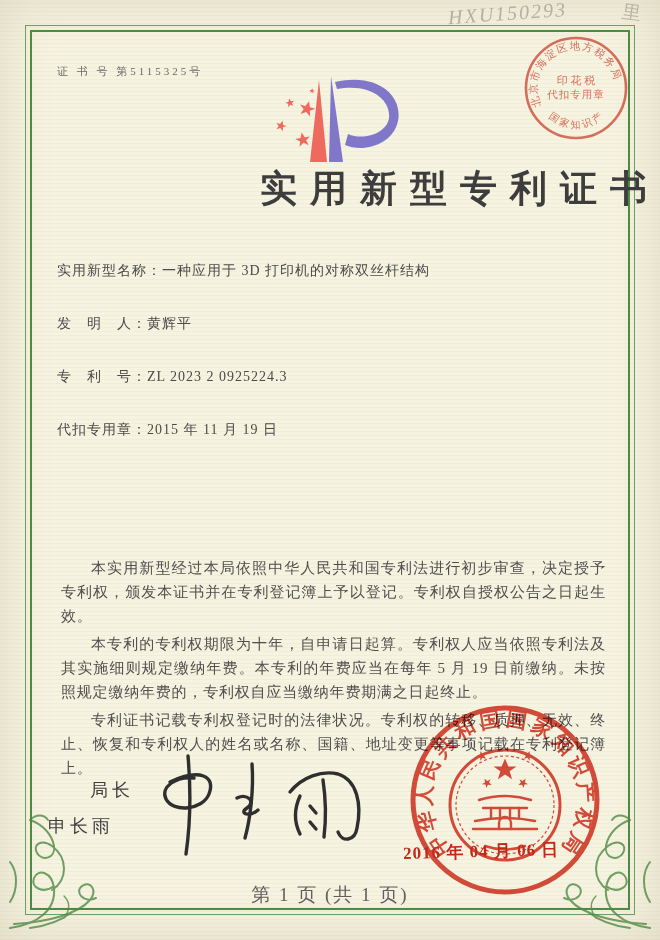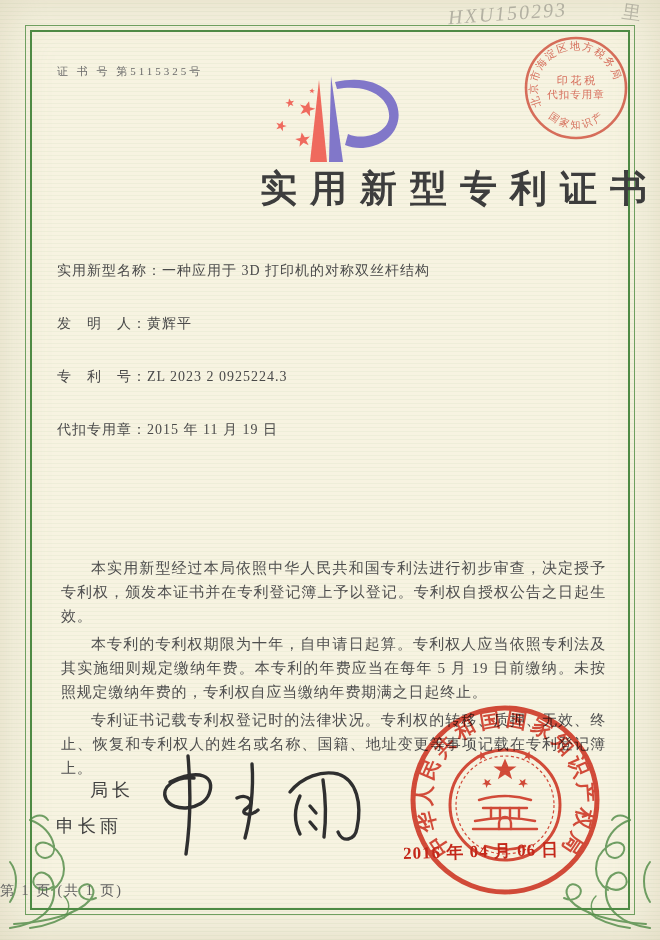--- a/index.html
+++ b/index.html
@@ -16,26 +16,26 @@
   .cert-no{position:absolute;left:57px;top:64px;font-size:11px;letter-spacing:3px;color:#6a6a6a;}
   .logo-wrap{position:absolute;left:0;right:0;top:74px;text-align:center;}
   .title{position:absolute;left:0;right:0;top:164px;text-align:right;font-size:37px;font-weight:600;letter-spacing:13px;color:#3d3d3d;}
   .fields{position:absolute;left:57px;right:48px;top:260px;}
   .field-row{height:53px;font-size:14px;letter-spacing:1px;line-height:21px;color:#4a4a4a;}
   .field-label{display:inline;}
   .field-value{display:inline;}
   .paragraphs{position:absolute;left:57px;right:50px;top:552px;}
   .para{font-size:15px;line-height:24px;letter-spacing:0.8px;text-indent:2em;text-align:justify;margin:4px;color:#4f4f4f;}
   .sig-title{position:absolute;left:58px;top:778px;font-family:Liberation Mono, monospace;font-size:18px;font-weight:500;letter-spacing:4px;color:#3f3f3f;margin-left:32px;}
-  .sig-name{position:absolute;left:56px;top:814px;font-family:"Liberation Sans","DejaVu Sans",sans-serif;font-size:18px;font-weight:500;letter-spacing:4px;color:#3f3f3f;}
+  .sig-name{position:absolute;left:48px;top:814px;font-family:"Liberation Sans","DejaVu Sans",sans-serif;font-size:18px;font-weight:500;letter-spacing:4px;color:#3f3f3f;}
   .signature-svg{position:absolute;left:142px;top:750px;}
   .seal-main-svg{position:absolute;left:395px;top:690px;mix-blend-mode:multiply;opacity:.9;}
   .seal-date{position:absolute;left:403px;top:840px;font-size:17px;font-weight:bold;letter-spacing:1px;color:#c4281a;transform:rotate(-1.5deg);}
   .seal-tax-svg{position:absolute;left:520px;top:32px;mix-blend-mode:multiply;opacity:.82;}
-  .footer{position:absolute;left:0;right:0;top:882px;font-size:14px;letter-spacing:2px;color:#5f5f5f;}
+  .footer{position:absolute;left:0;right:0;top:882px;text-align:center;font-size:19px;letter-spacing:2px;color:#5f5f5f;}
   .handwrite{position:absolute;left:448px;top:2px;font-style:italic;font-size:20px;color:rgba(140,138,128,.6);transform:rotate(-4deg);letter-spacing:2px;}
   .handwrite-mark{position:absolute;left:622px;top:0px;font-size:19px;color:rgba(140,138,128,.55);transform:rotate(8deg);}
   .flourish{position:absolute;}
   .flourish-l{left:4px;top:806px;}
   .flourish-r{left:536px;top:806px;transform:scaleX(-1);}
 </style>
 </head>
 <body>
 
 <div class="page">

